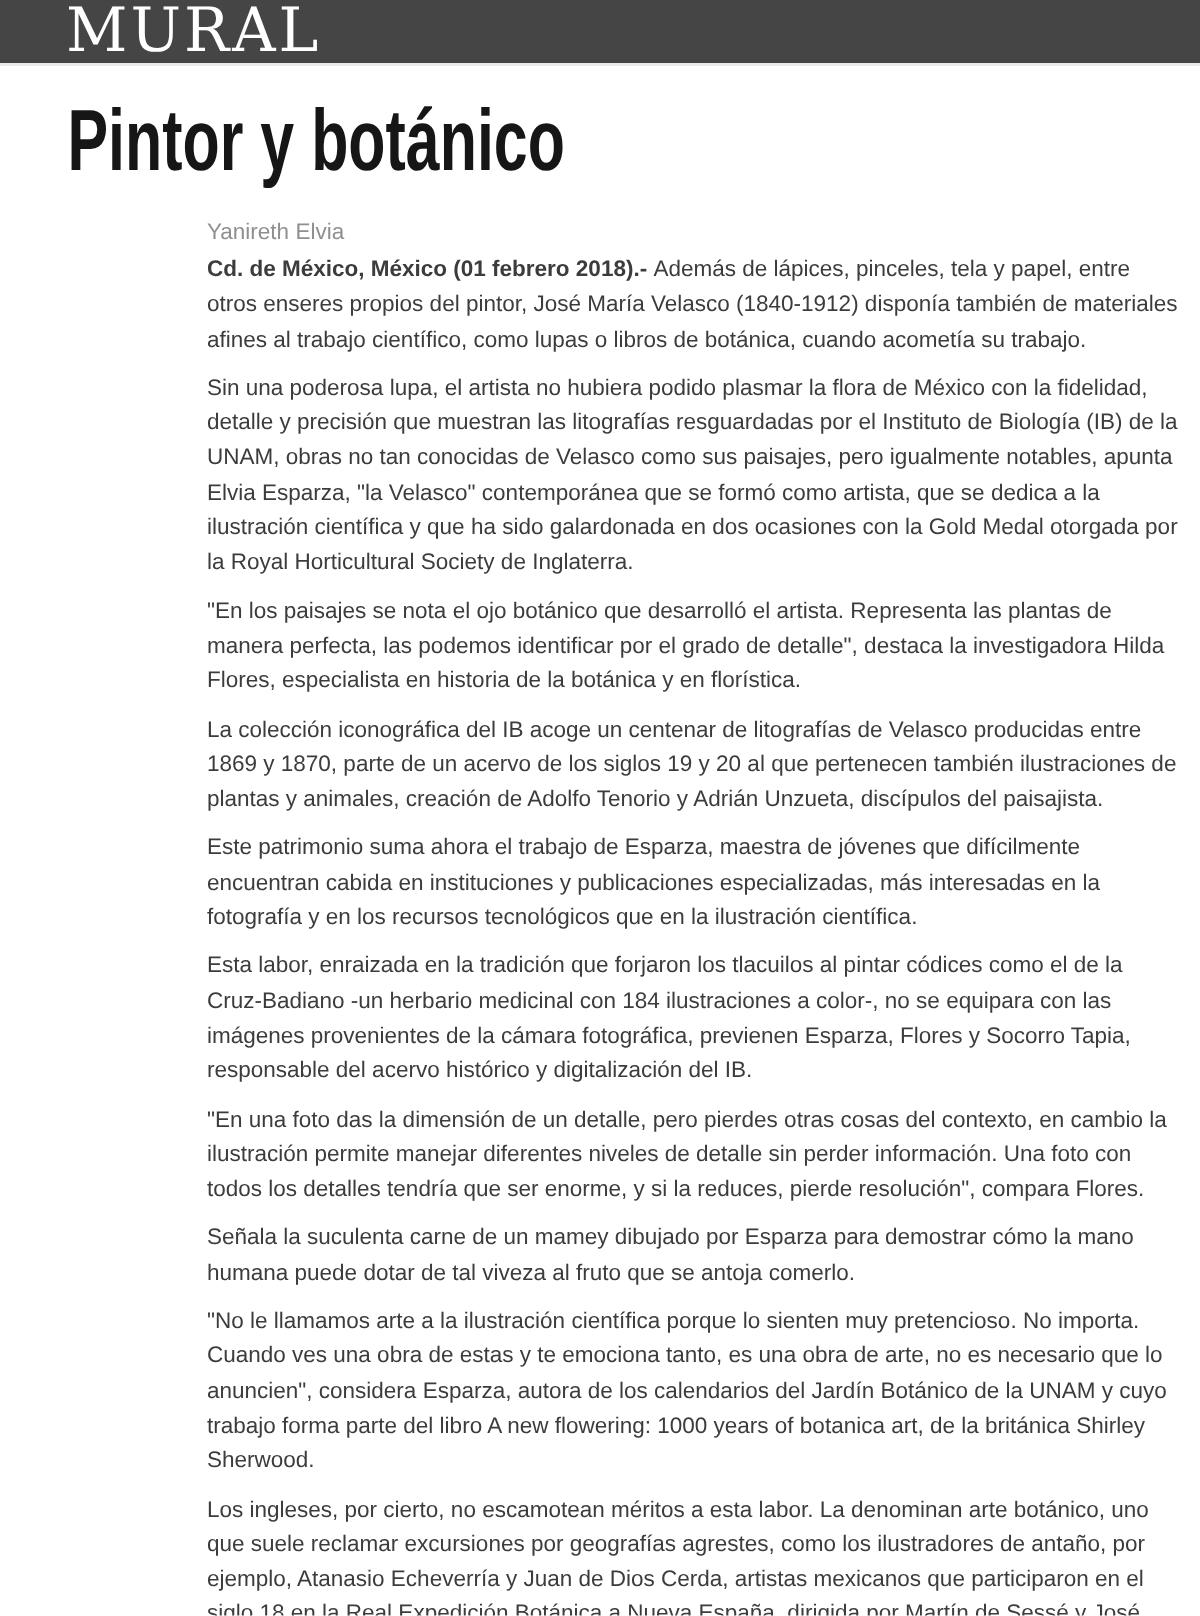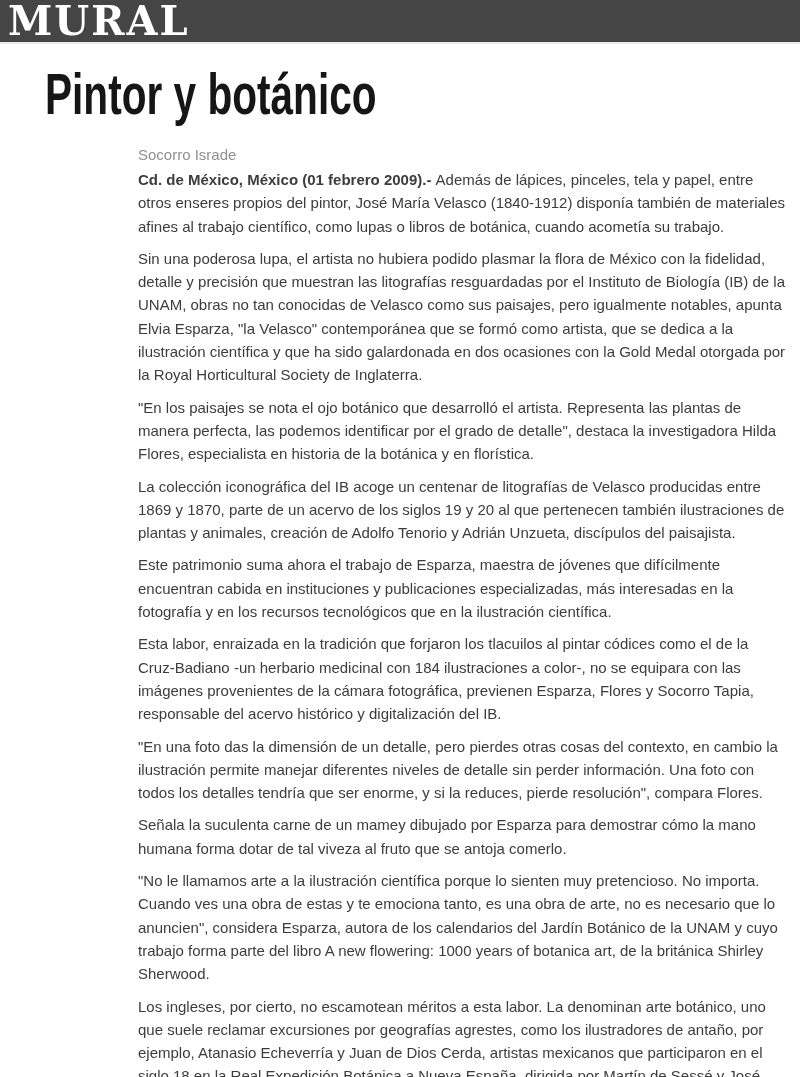--- a/index.html
+++ b/index.html
@@ -15,24 +15,24 @@
   body{
     width:800px;height:1077px;background:#ffffff;overflow:hidden;
     font-family:"Liberation Sans",sans-serif;
   }
   .masthead{
     width:100%;height:44px;background:var(--masthead-bg);
     border-bottom:2px solid var(--masthead-border);
     display:flex;align-items:center;
   }
   .logo{
-    font-family:"DejaVu Serif",serif;font-weight:bold;
+    font-family:"DejaVu Serif",serif;font-weight:normal;
     color:var(--masthead-text);font-size:40px;line-height:44px;
     letter-spacing:2px;padding-left:8px;user-select:none;
-    transform:scaleY(1.02);transform-origin:left center;
+    transform:scaleY(1.02);transform-origin:left center;margin-left:36px;
   }
   .title{
     margin:19px 0 0 45px;
     font-size:58px;line-height:62px;font-weight:bold;
     color:var(--title-text);white-space:nowrap;
     transform:scaleX(0.70);transform-origin:left center;
     letter-spacing:0;
   }
   .article-body{
     margin:20px 0 0 138px;width:650px;
@@ -50,26 +50,26 @@
 </head>
 <body>
 
 <header class="masthead">
   <div class="logo">MURAL</div>
 </header>
 
 <main>
   <h1 class="title">Pintor y botánico</h1>
   <div class="article-body">
-    <p class="byline">Socorro Israde</p>
+    <p class="byline">Yanireth Elvia</p>
 
-  <p class="para"><span class="seg-bold">Cd. de México, México (01 febrero 2009).- </span><span class="seg-normal">Además de lápices, pinceles, tela y papel, entre otros enseres propios del pintor, José María Velasco (1840-1912) disponía también de materiales afines al trabajo científico, como lupas o libros de botánica, cuando acometía su trabajo.</span></p>
+  <p class="para"><span class="seg-bold">Cd. de México, México (01 febrero 2018).- </span><span class="seg-normal">Además de lápices, pinceles, tela y papel, entre otros enseres propios del pintor, José María Velasco (1840-1912) disponía también de materiales afines al trabajo científico, como lupas o libros de botánica, cuando acometía su trabajo.</span></p>
       <p class="para"><span class="seg-normal">Sin una poderosa lupa, el artista no hubiera podido plasmar la flora de México con la fidelidad, detalle y precisión que muestran las litografías resguardadas por el Instituto de Biología (IB) de la UNAM, obras no tan conocidas de Velasco como sus paisajes, pero igualmente notables, apunta Elvia Esparza, "la Velasco" contemporánea que se formó como artista, que se dedica a la ilustración científica y que ha sido galardonada en dos ocasiones con la Gold Medal otorgada por la Royal Horticultural Society de Inglaterra.</span></p>
       <p class="para"><span class="seg-normal">"En los paisajes se nota el ojo botánico que desarrolló el artista. Representa las plantas de manera perfecta, las podemos identificar por el grado de detalle", destaca la investigadora Hilda Flores, especialista en historia de la botánica y en florística.</span></p>
       <p class="para"><span class="seg-normal">La colección iconográfica del IB acoge un centenar de litografías de Velasco producidas entre 1869 y 1870, parte de un acervo de los siglos 19 y 20 al que pertenecen también ilustraciones de plantas y animales, creación de Adolfo Tenorio y Adrián Unzueta, discípulos del paisajista.</span></p>
       <p class="para"><span class="seg-normal">Este patrimonio suma ahora el trabajo de Esparza, maestra de jóvenes que difícilmente encuentran cabida en instituciones y publicaciones especializadas, más interesadas en la fotografía y en los recursos tecnológicos que en la ilustración científica.</span></p>
       <p class="para"><span class="seg-normal">Esta labor, enraizada en la tradición que forjaron los tlacuilos al pintar códices como el de la Cruz-Badiano -un herbario medicinal con 184 ilustraciones a color-, no se equipara con las imágenes provenientes de la cámara fotográfica, previenen Esparza, Flores y Socorro Tapia, responsable del acervo histórico y digitalización del IB.</span></p>
       <p class="para"><span class="seg-normal">"En una foto das la dimensión de un detalle, pero pierdes otras cosas del contexto, en cambio la ilustración permite manejar diferentes niveles de detalle sin perder información. Una foto con todos los detalles tendría que ser enorme, y si la reduces, pierde resolución", compara Flores.</span></p>
-      <p class="para"><span class="seg-normal">Señala la suculenta carne de un mamey dibujado por Esparza para demostrar cómo la mano humana forma dotar de tal viveza al fruto que se antoja comerlo.</span></p>
+      <p class="para"><span class="seg-normal">Señala la suculenta carne de un mamey dibujado por Esparza para demostrar cómo la mano humana puede dotar de tal viveza al fruto que se antoja comerlo.</span></p>
       <p class="para"><span class="seg-normal">"No le llamamos arte a la ilustración científica porque lo sienten muy pretencioso. No importa. Cuando ves una obra de estas y te emociona tanto, es una obra de arte, no es necesario que lo anuncien", considera Esparza, autora de los calendarios del Jardín Botánico de la UNAM y cuyo trabajo forma parte del libro </span><span class="seg-italic">A new flowering: 1000 years of botanica art</span><span class="seg-normal">, de la británica Shirley Sherwood.</span></p>
       <p class="para"><span class="seg-normal">Los ingleses, por cierto, no escamotean méritos a esta labor. La denominan arte botánico, uno que suele reclamar excursiones por geografías agrestes, como los ilustradores de antaño, por ejemplo, Atanasio Echeverría y Juan de Dios Cerda, artistas mexicanos que participaron en el siglo 18 en la Real Expedición Botánica a Nueva España, dirigida por Martín de Sessé y José Mariano Mociño.</span></p>
     </div>
 </main>
 
 </body></html>

